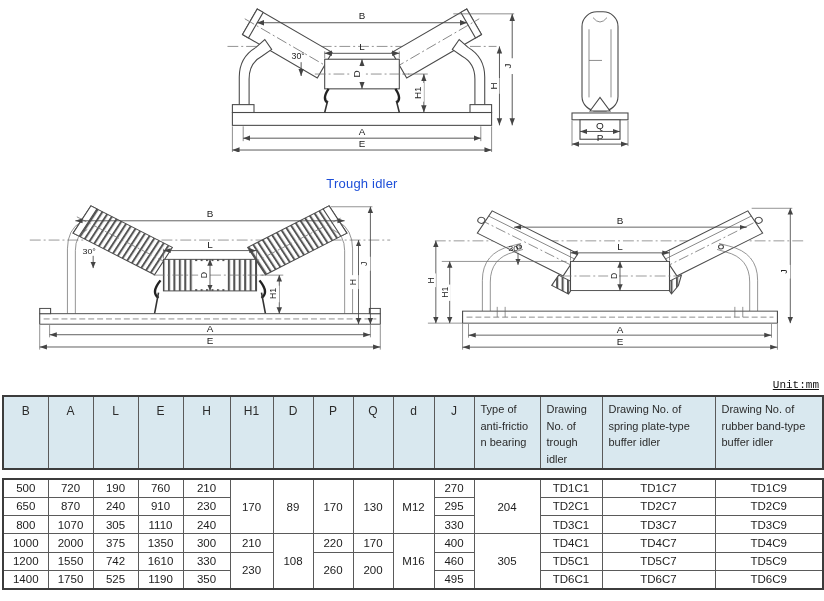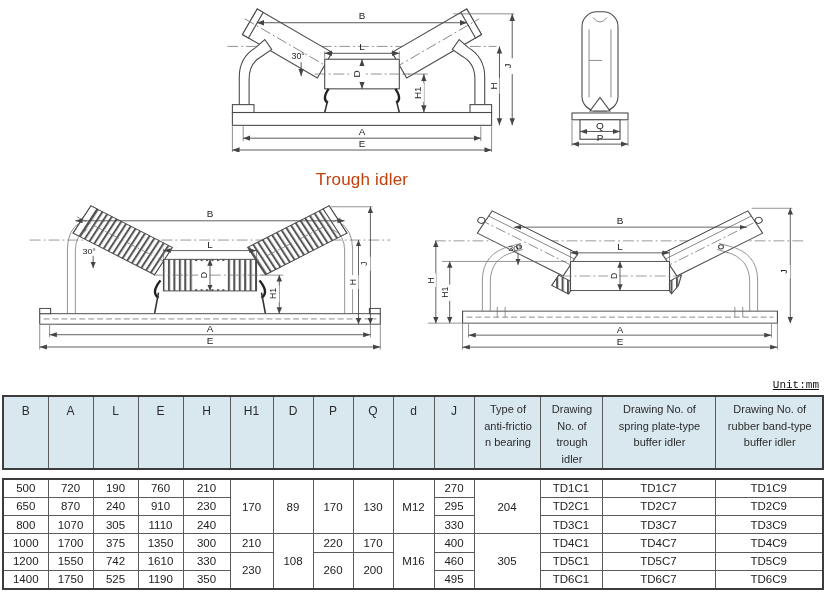--- a/index.html
+++ b/index.html
@@ -11,21 +11,21 @@
   html,body{margin:0;padding:0;background:#fff;}
   .page{
     position:relative;width:824px;height:601px;background:#fff;overflow:hidden;
     font-family:"Liberation Sans", sans-serif;color:#222;
   }
   section{position:absolute;}
   #sec-trough{left:200px;top:2px;width:324px;text-align:center;}
   #sec-side{left:538px;top:4px;width:124px;}
   #sec-rubber{left:10px;top:198px;width:400px;text-align:center;}
   #sec-spring{left:420px;top:198px;width:400px;text-align:center;}
-  .caption{margin-top:14px;font-size:17px;color:#c2410c;letter-spacing:.2px;}
+  .caption{margin-top:20px;font-size:13px;color:#1d4ed8;letter-spacing:.2px;}
   .unit{position:absolute;top:379px;right:5px;font-size:11px;color:#111;text-decoration:underline;font-family:Liberation Mono, monospace;}
 
   
   .shp{fill:#fff;stroke:var(--line);stroke-width:1.1;}
   .str{fill:url(#stripePat);stroke:var(--line);stroke-width:1.1;}
   .cl{stroke:#777;stroke-width:.8;fill:none;stroke-dasharray:11 3 2 3;}
   .dash{stroke:#666;stroke-width:.8;fill:none;stroke-dasharray:6 3;}
   .dim{stroke:#444;stroke-width:.9;marker-start:url(#ah);marker-end:url(#ah);}
   .dim1{stroke:#444;stroke-width:.9;marker-end:url(#ah);}
   .ext,.thin{stroke:#666;stroke-width:.75;fill:none;}
@@ -39,21 +39,21 @@
   table{border-collapse:collapse;table-layout:fixed;}
   .hdr{
     position:absolute;left:2px;top:395px;width:820px;height:75px;
     background:var(--header-bg);border:2px solid var(--grid-outer);
   }
   .hdr th{
     border:1px solid var(--grid);font-weight:normal;font-size:12px;
     vertical-align:top;padding:7px 0 0 0;text-align:center;color:#2b2b2b;
   }
   .hdr th.wide{
-    text-align:center;padding:4px 4px 0 6px;font-size:11px;line-height:16.5px;
+    text-align:left;padding:4px 4px 0 6px;font-size:11px;line-height:16.5px;
     white-space:pre-line;
   }
   .bdy{
     position:absolute;left:2px;top:478px;width:820px;
     border:2px solid var(--grid-outer);background:#fff;
   }
   .bdy tr{height:18.3px;}
   .bdy td{
     border:1px solid var(--grid);text-align:center;vertical-align:middle;
     font-size:11.5px;color:#1c1c1c;padding:0;
@@ -390,21 +390,21 @@
           <td>305</td>
           <td>1110</td>
           <td>240</td>
           <td>330</td>
           <td>TD3C1</td>
           <td>TD3C7</td>
           <td>TD3C9</td>
         </tr>
         <tr>
           <td>1000</td>
-          <td>1700</td>
+          <td>2000</td>
           <td>375</td>
           <td>1350</td>
           <td>300</td>
           <td>210</td>
           <td rowspan="3">108</td>
           <td>220</td>
           <td>170</td>
           <td rowspan="3">M16</td>
           <td>400</td>
           <td rowspan="3">305</td>

